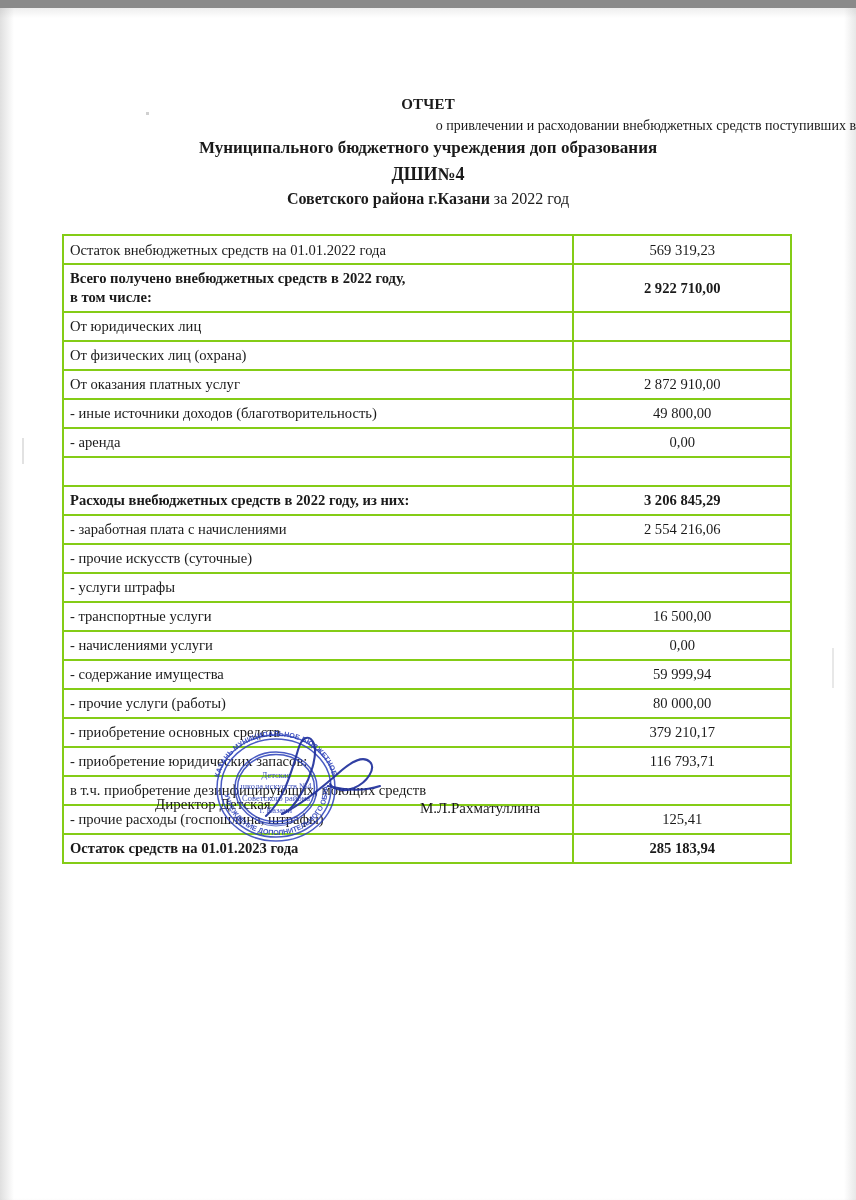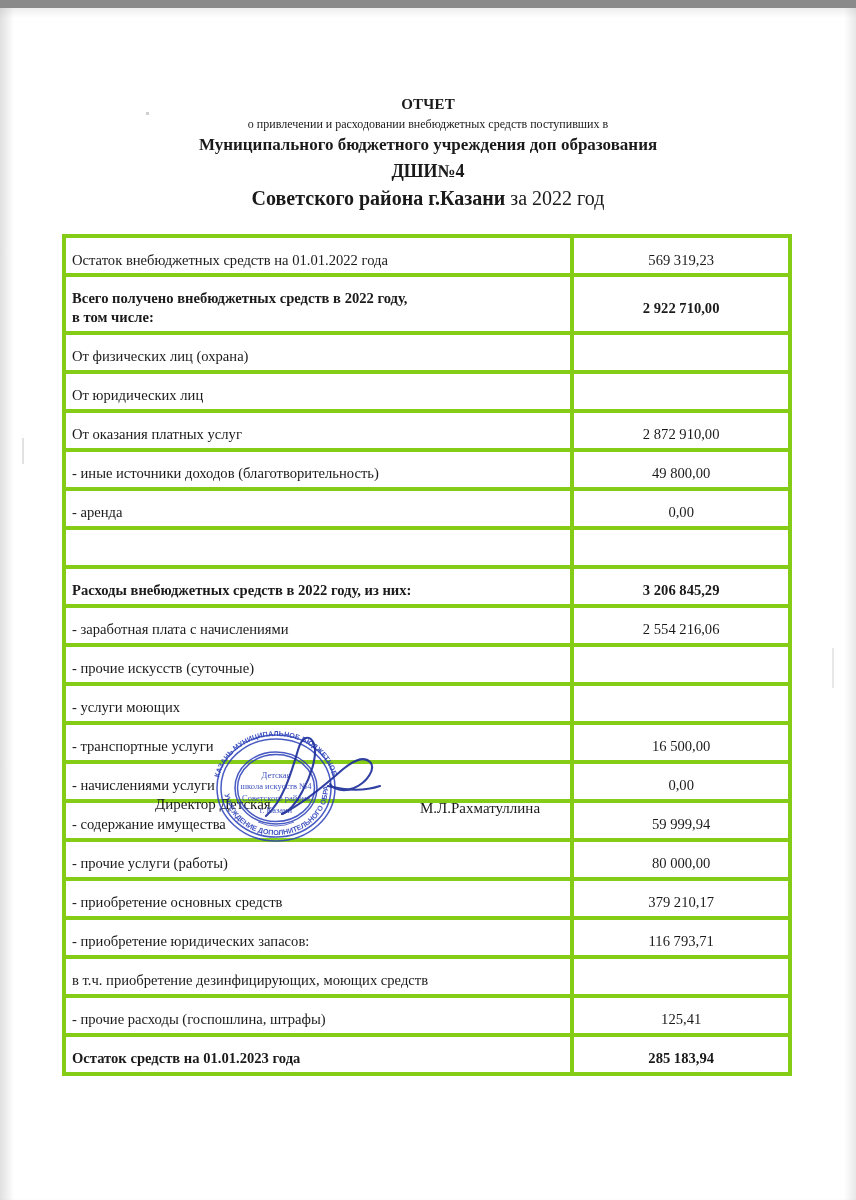--- a/index.html
+++ b/index.html
@@ -41,46 +41,47 @@
     top: 86px;
     text-align: center;
     line-height: 1.45;
   }
   .header .t1 {
     font-weight: bold;
     font-size: 15px;
     letter-spacing: 0.2px;
   }
   .header .t2 {
-    font-size: 12px;
+    font-size: 14px;
+    text-align: right;
   }
   .header .t3 {
     font-weight: bold;
     font-size: 17px;
   }
   .header .t4 {
     font-weight: bold;
     font-size: 18px;
   }
   .header .t5 {
-    font-size: 20px;
+    font-size: 16px;
   }
   .header .t5 b { font-weight: bold; }
 
   table.report {
     position: absolute;
     left: 62px;
     top: 226px;
     width: 730px;
     border-collapse: collapse;
     font-size: 14.6px;
   }
   table.report td {
-    border: 4px solid #84cc16;
-    padding: 12px 6px 3px 6px;
+    border: 2px solid #84cc16;
+    padding: 4px 6px 3px 6px;
     height: 20px;
     vertical-align: middle;
   }
   td.label { width: 517px; }
   td.value { width: 213px; text-align: center; }
   tr.bold td { font-weight: bold; }
   td.two-line {
     line-height: 1.32;
     padding-top: 3px;
     padding-bottom: 3px;
@@ -149,25 +150,25 @@
     <tbody>
         <tr>
           <td class="label">Остаток внебюджетных средств на 01.01.2022 года</td>
           <td class="value">569 319,23</td>
         </tr>
         <tr class="bold">
           <td class="label two-line">Всего получено внебюджетных средств в 2022 году,<br>в том числе:</td>
           <td class="value">2 922 710,00</td>
         </tr>
         <tr>
+          <td class="label">От юридических лиц</td>
+          <td class="value"></td>
+        </tr>
+        <tr>
           <td class="label">От физических лиц (охрана)</td>
-          <td class="value"></td>
-        </tr>
-        <tr>
-          <td class="label">От юридических лиц</td>
           <td class="value"></td>
         </tr>
         <tr>
           <td class="label">От оказания платных услуг</td>
           <td class="value">2 872 910,00</td>
         </tr>
         <tr>
           <td class="label"> - иные источники доходов (благотворительность)</td>
           <td class="value">49 800,00</td>
         </tr>
@@ -185,21 +186,21 @@
         </tr>
         <tr>
           <td class="label"> - заработная плата с начислениями</td>
           <td class="value">2 554 216,06</td>
         </tr>
         <tr>
           <td class="label"> - прочие искусств (суточные)</td>
           <td class="value"></td>
         </tr>
         <tr>
-          <td class="label"> - услуги моющих</td>
+          <td class="label"> - услуги штрафы</td>
           <td class="value"></td>
         </tr>
         <tr>
           <td class="label"> - транспортные услуги</td>
           <td class="value">16 500,00</td>
         </tr>
         <tr>
           <td class="label"> - начислениями услуги</td>
           <td class="value">0,00</td>
         </tr>

